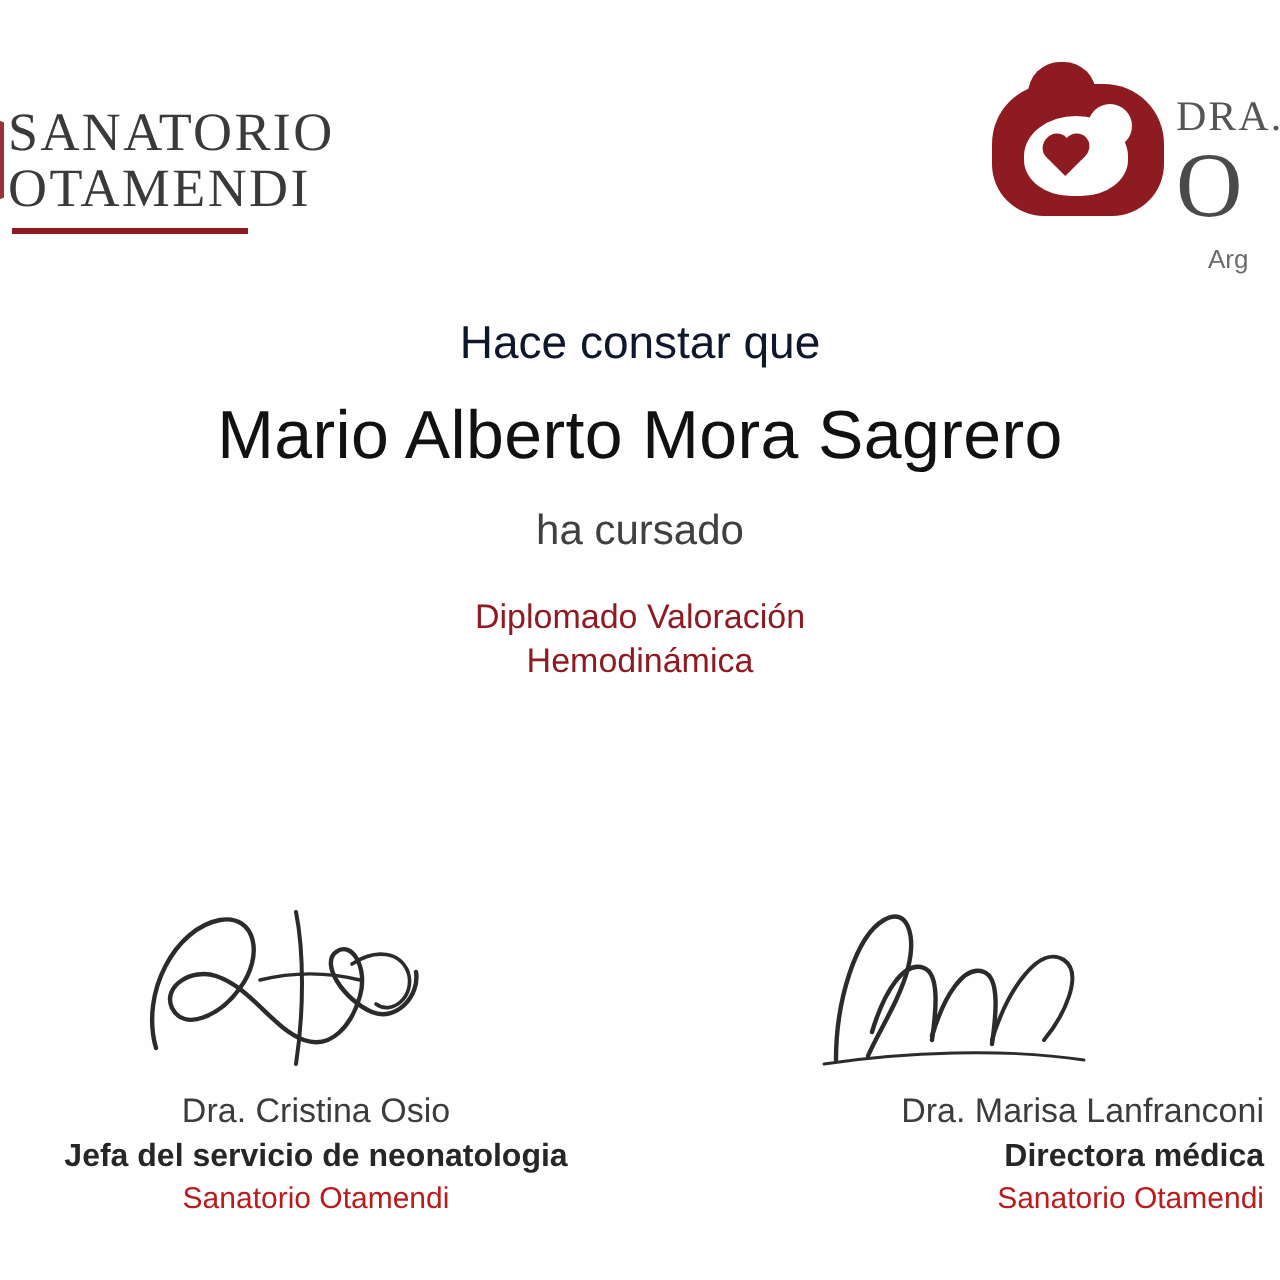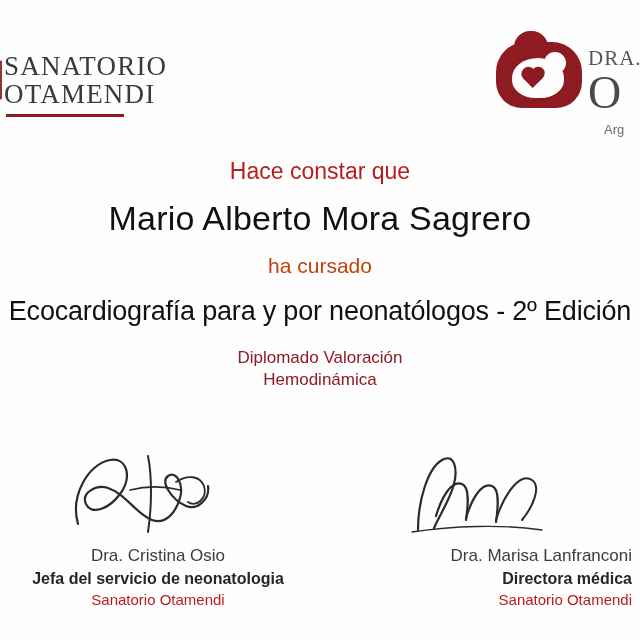--- a/index.html
+++ b/index.html
@@ -165,32 +165,32 @@
   
   .body-block {
     position: absolute;
     left: 0;
     right: 0;
     top: 158px;
     text-align: center;
   }
   .line-hace {
     font-size: 23px;
-    color: #b91c1c;
+    color: #0f172a;
     margin: 0 0 14px 0;
   }
   .line-name {
     font-size: 34px;
     color: #111;
     margin: 0 0 16px 0;
     letter-spacing: .2px;
   }
   .line-cursado {
     font-size: 21px;
-    color: #c2410c;
+    color: #404040;
     margin: 0 0 18px 0;
   }
   .line-course {
     font-size: 27px;
     color: #111;
     margin: 0;
     white-space: nowrap;
     letter-spacing: -.2px;
   }
   .line-diploma {
@@ -269,21 +269,20 @@
       <span class="l1">DRA.</span>
       <span class="l2">O</span>
     </div>
     <div class="rsub">Arg</div>
   </div>
 
   <div class="body-block">
     <p class="line-hace">Hace constar que</p>
     <p class="line-name">Mario Alberto Mora Sagrero</p>
     <p class="line-cursado">ha cursado</p>
-    <p class="line-course">Ecocardiografía para y por neonatólogos - 2º Edición</p>
     <div class="line-diploma">
       <div>Diplomado Valoración</div>
       <div>Hemodinámica</div>
     </div>
   </div>
 
   <div class="signatures">
 
     <div class="sig left">
       <div class="scribble">

